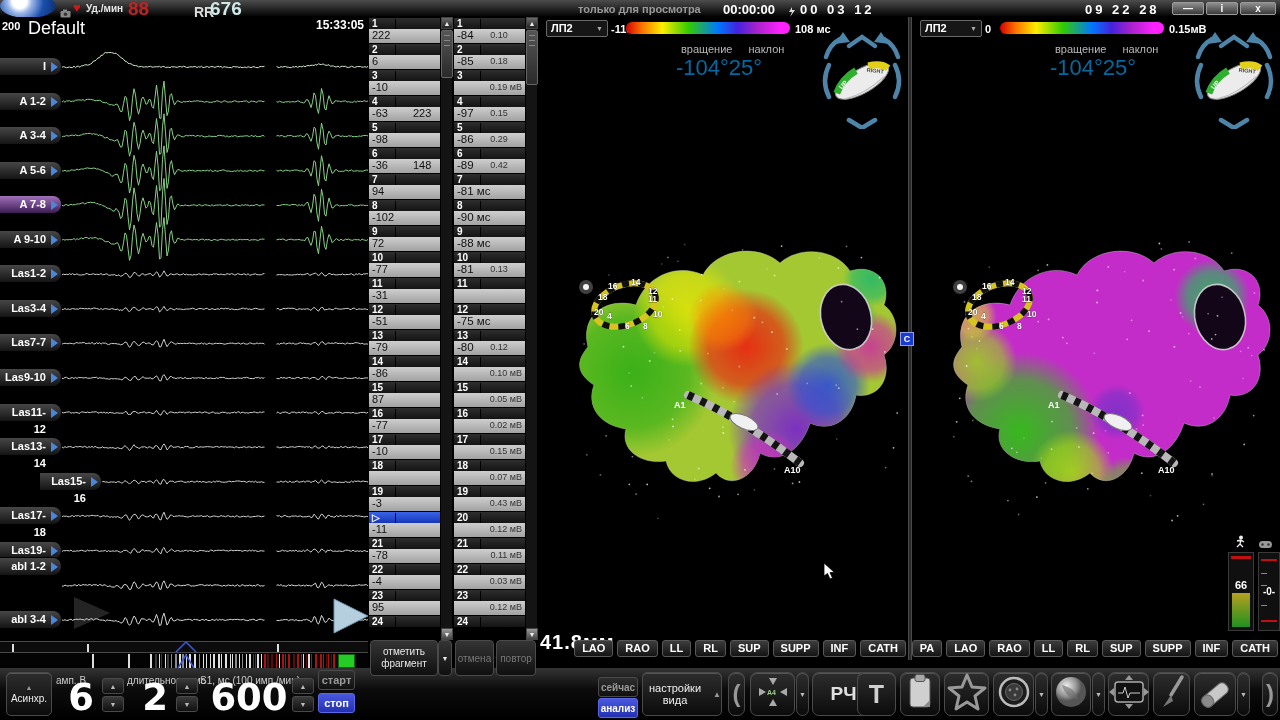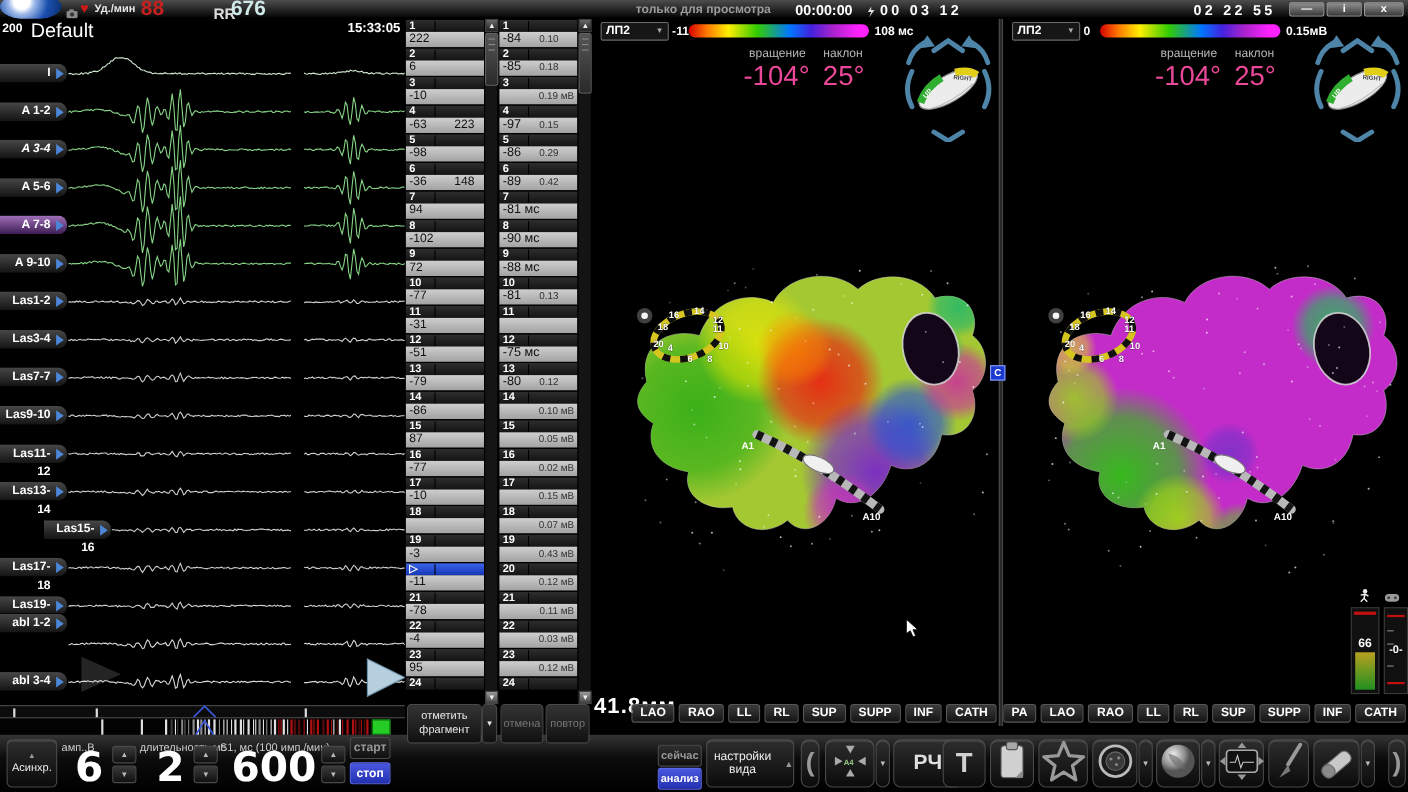--- a/index.html
+++ b/index.html
@@ -58,21 +58,21 @@
 
 .mappanel{position:absolute;top:17px;height:643px;background:#000;overflow:hidden}
 .mapdrop{position:absolute;left:8px;top:3px;width:62px;height:17px;background:#161616;
   border:1px solid #6a6a6a;border-radius:2px;color:#fff;font-size:11px;font-weight:bold;
   line-height:15px;padding:0 4px;display:flex;justify-content:space-between;align-items:center;z-index:6}
 .mapdrop .dd{font-size:7px;color:#aaa}
 .sclmin,.sclmax{position:absolute;top:6px;font-size:11px;font-weight:bold;color:#fff;z-index:6}
 .gradbar{position:absolute;left:88px;top:5px;width:164px;height:12px;border-radius:6px;z-index:6;
   background:linear-gradient(90deg,#d40000 0%,#ff7700 10%,#ffee00 22%,#33cc00 38%,#0077ff 56%,#4422dd 68%,#aa22cc 80%,#ff22ff 94%)}
 .rotlabels{position:absolute;left:143px;top:26px;font-size:11px;color:#b8b8b8;z-index:6;display:flex;gap:16px}
-.rotvals{position:absolute;left:138px;top:38px;font-size:25px;color:#ec4899;z-index:6;display:flex;gap:12px}
+.rotvals{position:absolute;left:138px;top:38px;font-size:22px;color:#0369a1;z-index:6;display:flex;}
 .mapscale{position:absolute;left:2px;top:614px;font-size:20px;font-weight:bold;color:#fff;z-index:7;letter-spacing:1px}
 .projrow{position:absolute;right:2px;bottom:3px;display:flex;gap:4px;z-index:7}
 .projbtn{background:linear-gradient(#3c3c3c,#141414);border:1px solid #585858;border-radius:3px;
   color:#fff;font-size:11px;font-weight:bold;padding:1px 7px;line-height:13px}
 #divider{position:absolute;left:908px;top:17px;width:4px;height:643px;background:#2a2a2a;
   border-left:1px solid #4a4a4a;border-right:1px solid #4a4a4a}
 #chandle{position:absolute;left:900px;top:332px;width:14px;height:14px;background:#1a3ad0;
   border:1px solid #8fa0ee;color:#fff;font-size:9px;font-weight:bold;text-align:center;line-height:12px;z-index:8}
 .gaugebox{position:absolute;background:#101010;border:1px solid #3a3a3a;z-index:7}
 
@@ -112,34 +112,34 @@
     <span class="tb-txt" style="left:86px;top:3px;font-size:10px;color:#e8e8e8">Уд./мин</span>
     <span class="tb-txt" id="hr-value" style="left:128px">88</span>
     <span class="tb-txt" style="left:194px;top:4px;font-size:14px;color:#ddd">RR</span>
     <span class="tb-txt" id="rr-value" style="left:210px">676</span>
     <span class="tb-txt" style="left:578px;top:3px;font-size:11px;color:#9a9a9a">только для просмотра</span>
     <span class="tb-txt" style="left:723px;top:2px;font-size:13px">00:00:00</span>
     <span class="abs" style="left:788px;top:3px"><svg width="8" height="10">
           <path d="M4,0 L1,5 L4,5 L2,10 L7,3 L4,3 Z" fill="#ddd"></path>
         </svg></span>
     <span class="tb-txt" style="left:800px;top:2px;font-size:13px;letter-spacing:3px">00 03 12</span>
-    <span class="tb-txt" style="left:1085px;top:2px;font-size:13px;letter-spacing:3px">02 22 55</span>
+    <span class="tb-txt" style="left:1085px;top:2px;font-size:13px;letter-spacing:3px">09 22 28</span>
     <div class="winbtn" style="left:1172px;width:32px">—</div>
     <div class="winbtn" style="left:1206px;width:32px">i</div>
     <div class="winbtn" style="left:1240px;width:36px">x</div>
   </div>
 
   <div id="ecg">
     <span class="abs" style="left:2px;top:3px;font-size:11px;font-weight:bold">200</span>
     <span class="abs" style="left:28px;top:1px;font-size:18px;font-weight:normal">Default</span>
     <span class="abs" style="left:300px;top:1px;width:64px;text-align:right;font-size:12px;font-weight:bold">15:33:05</span>
     <div id="channels">
         <div class="pill" style="top: 40px;"><span>I</span><span class="chev"></span></div>
         <div class="pill" style="top: 74.56px;"><span>A 1-2</span><span class="chev"></span></div>
-        <div class="pill" style="top: 109.12px; font-style: italic;"><span>A 3-4</span><span class="chev"></span></div>
+        <div class="pill" style="top: 109.12px;"><span>A 3-4</span><span class="chev"></span></div>
         <div class="pill" style="top: 143.68px;"><span>A 5-6</span><span class="chev"></span></div>
         <div class="pill sel" style="top: 178.24px;"><span>A 7-8</span><span class="chev"></span></div>
         <div class="pill" style="top: 212.8px;"><span>A 9-10</span><span class="chev"></span></div>
         <div class="pill" style="top: 247.36px;"><span>Las1-2</span><span class="chev"></span></div>
         <div class="pill" style="top: 281.92px;"><span>Las3-4</span><span class="chev"></span></div>
         <div class="pill" style="top: 316.48px;"><span>Las7-7</span><span class="chev"></span></div>
         <div class="pill" style="top: 351.04px;"><span>Las9-10</span><span class="chev"></span></div>
         <div class="pill" style="top: 385.6px;"><span>Las11-12</span><span class="chev"></span></div>
         <div class="pill" style="top: 420.16px;"><span>Las13-14</span><span class="chev"></span></div>
         <div class="pill" style="top: 454.72px; margin-left: 40px;"><span>Las15-16</span><span class="chev"></span></div>

